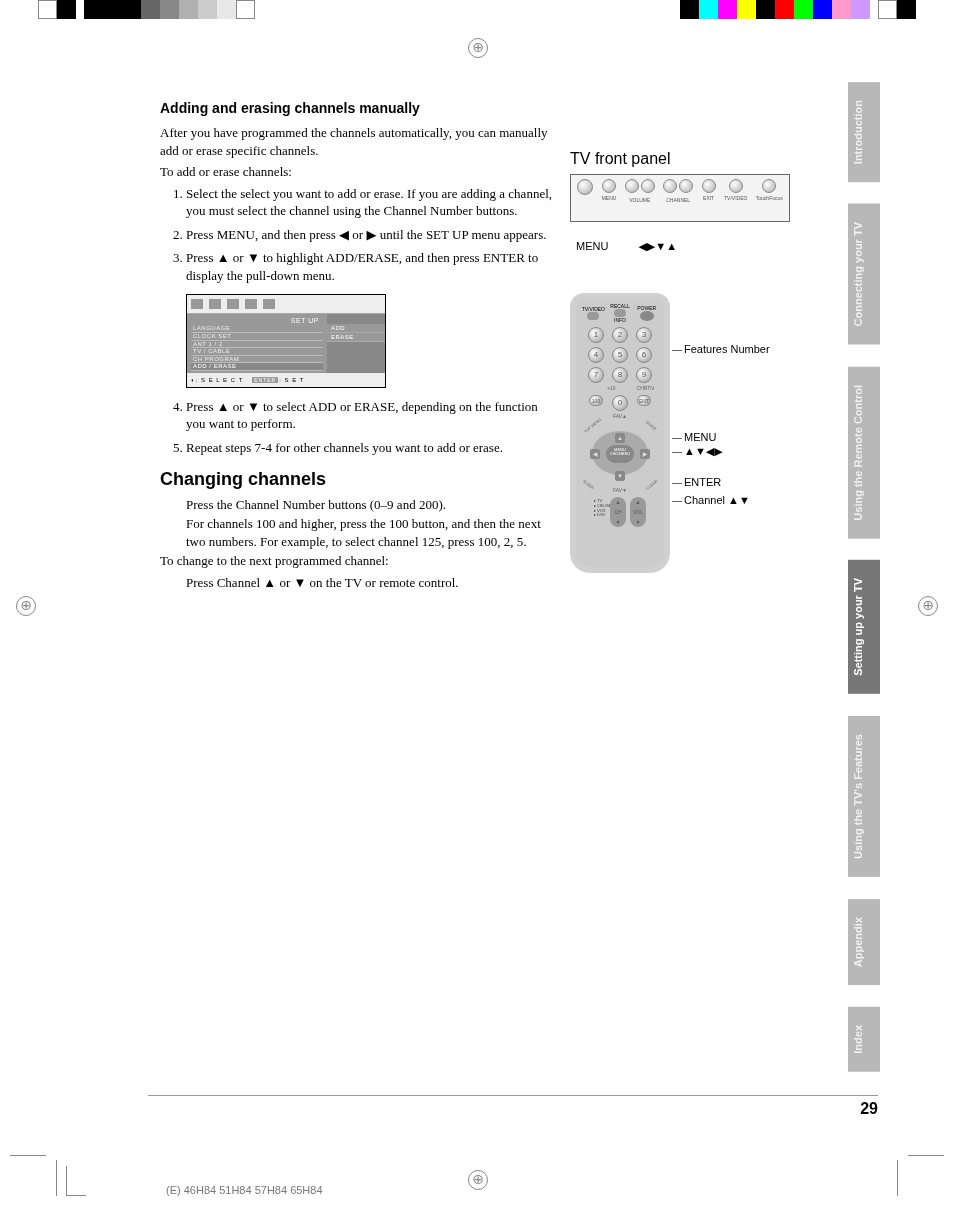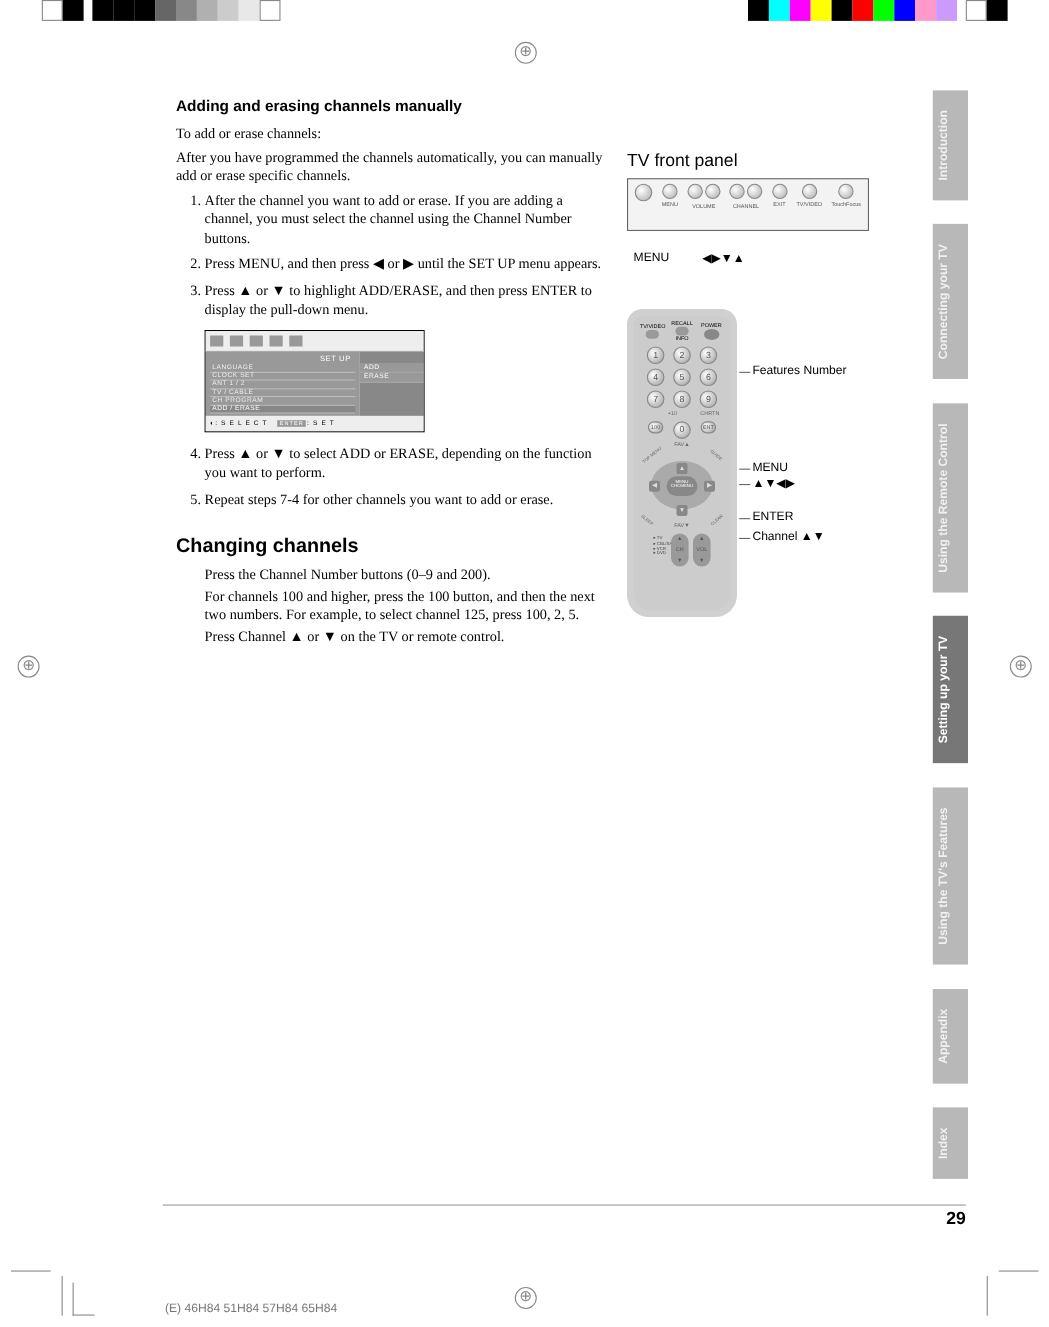--- a/index.html
+++ b/index.html
@@ -51,37 +51,37 @@
     color: #888;
   }
   .reg-top { top: 38px; left: 468px; }
   .reg-left { top: 596px; left: 16px; }
   .reg-right { top: 596px; right: 16px; }
   .reg-bottom { bottom: 16px; left: 468px; }
 
   
   .page {
     position: absolute;
-    top: 88px;
+    top: 100px;
     left: 160px;
     width: 640px;
   }
   .left-col { width: 395px; float: left; }
   .right-col { width: 230px; float: right; }
   h2.section-title {
     font-family: Arial, Helvetica, sans-serif;
     font-weight: bold;
     font-size: 14px;
     margin-bottom: 8px;
   }
   h1.changing {
     font-family: Arial, Helvetica, sans-serif;
     font-weight: bold;
     font-size: 18px;
-    margin-top: 24px;
+    margin-top: 12px;
     margin-bottom: 6px;
   }
   p { font-size: 13px; line-height: 1.35; margin-bottom: 4px; }
   ol { list-style: decimal; padding-left: 26px; margin-top: 4px; }
   ol li { font-size: 13px; line-height: 1.35; margin-bottom: 6px; }
   .indent { margin-left: 26px; font-size: 13px; line-height: 1.35; margin-bottom: 2px; }
 
   
   .menu-box {
     width: 200px;
@@ -329,21 +329,21 @@
     font-weight: bold;
     font-size: 16px;
     border-top: 1px solid #999;
     width: 730px;
     text-align: right;
     padding-top: 4px;
   }
   .footer-model {
     position: absolute;
     bottom: 10px;
-    left: 150px;
+    left: 166px;
     font-family: Arial, sans-serif;
     font-size: 11px;
     color: #777;
   }
 
   
   .crop-bl-box { position: absolute; bottom: 10px; left: 10px; width: 70px; height: 60px; }
   .crop-bl-box .v { position: absolute; bottom: 0; left: 46px; width: 0; height: 36px; border-left: 1px solid #888; }
   .crop-bl-box .h { position: absolute; bottom: 40px; left: 0; width: 36px; height: 0; border-top: 1px solid #888; }
   .crop-bl-box .inner { position: absolute; bottom: 0; left: 56px; width: 20px; height: 30px; border-left: 1px solid #888; border-bottom: 1px solid #888; }
@@ -384,24 +384,24 @@
   </div>
 </div>
 <div class="reg-mark reg-top">⊕</div>
 <div class="reg-mark reg-left">⊕</div>
 <div class="reg-mark reg-right">⊕</div>
 <div class="reg-mark reg-bottom">⊕</div>
 
 <div class="page">
   <div class="left-col">
     <h2 class="section-title">Adding and erasing channels manually</h2>
+    <p>After you have programmed the channels automatically, you can manually add or erase specific channels.</p>
     <p>To add or erase channels:</p>
-    <p>After you have programmed the channels automatically, you can manually add or erase specific channels.</p>
     <ol>
-      <li>After the channel you want to add or erase. If you are adding a channel, you must select the channel using the Channel Number buttons.</li>
+      <li>Select the select you want to add or erase. If you are adding a channel, you must select the channel using the Channel Number buttons.</li>
       <li>Press MENU, and then press ◀ or ▶ until the SET UP menu appears.</li>
       <li>Press ▲ or ▼ to highlight ADD/ERASE, and then press ENTER to display the pull-down menu.</li>
     </ol>
 
     <div class="menu-box">
       <div class="menu-tabs">
         <div class="menu-tab-icon"></div>
         <div class="menu-tab-icon"></div>
         <div class="menu-tab-icon"></div>
         <div class="menu-tab-icon"></div>
@@ -430,20 +430,21 @@
     </div>
 
     <ol start="4">
       <li>Press ▲ or ▼ to select ADD or ERASE, depending on the function you want to perform.</li>
       <li>Repeat steps 7-4 for other channels you want to add or erase.</li>
     </ol>
 
     <h1 class="changing">Changing channels</h1>
     <p class="indent">Press the Channel Number buttons (0–9 and 200).</p>
     <p class="indent">For channels 100 and higher, press the 100 button, and then the next two numbers. For example, to select channel 125, press 100, 2, 5.</p>
+    <p>To change to the next programmed channel:</p>
     <p class="indent">Press Channel ▲ or ▼ on the TV or remote control.</p>
   </div>
 
   <div class="right-col">
     <div style="height:50px"></div>
     <div class="tv-panel-label">TV front panel</div>
     <div class="tv-panel">
       <div class="tv-btn-grp">
           <div class="tv-btn power"></div>
         </div>

